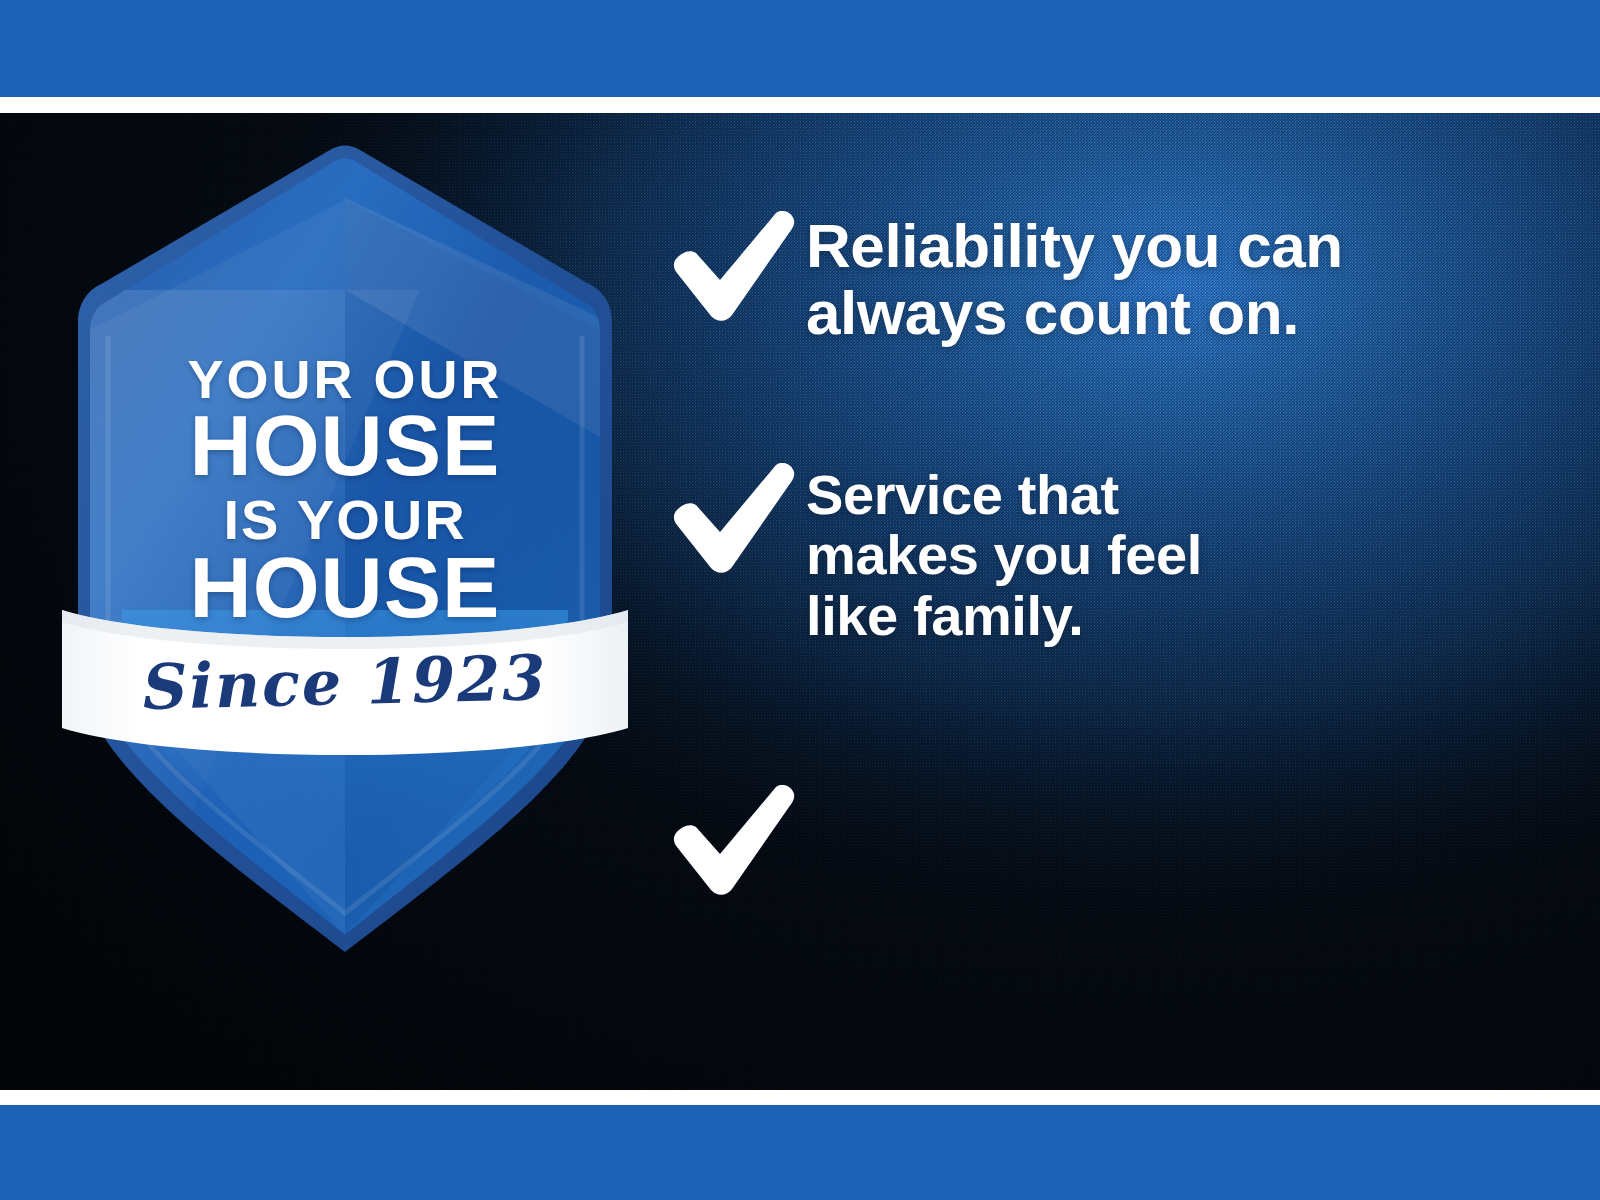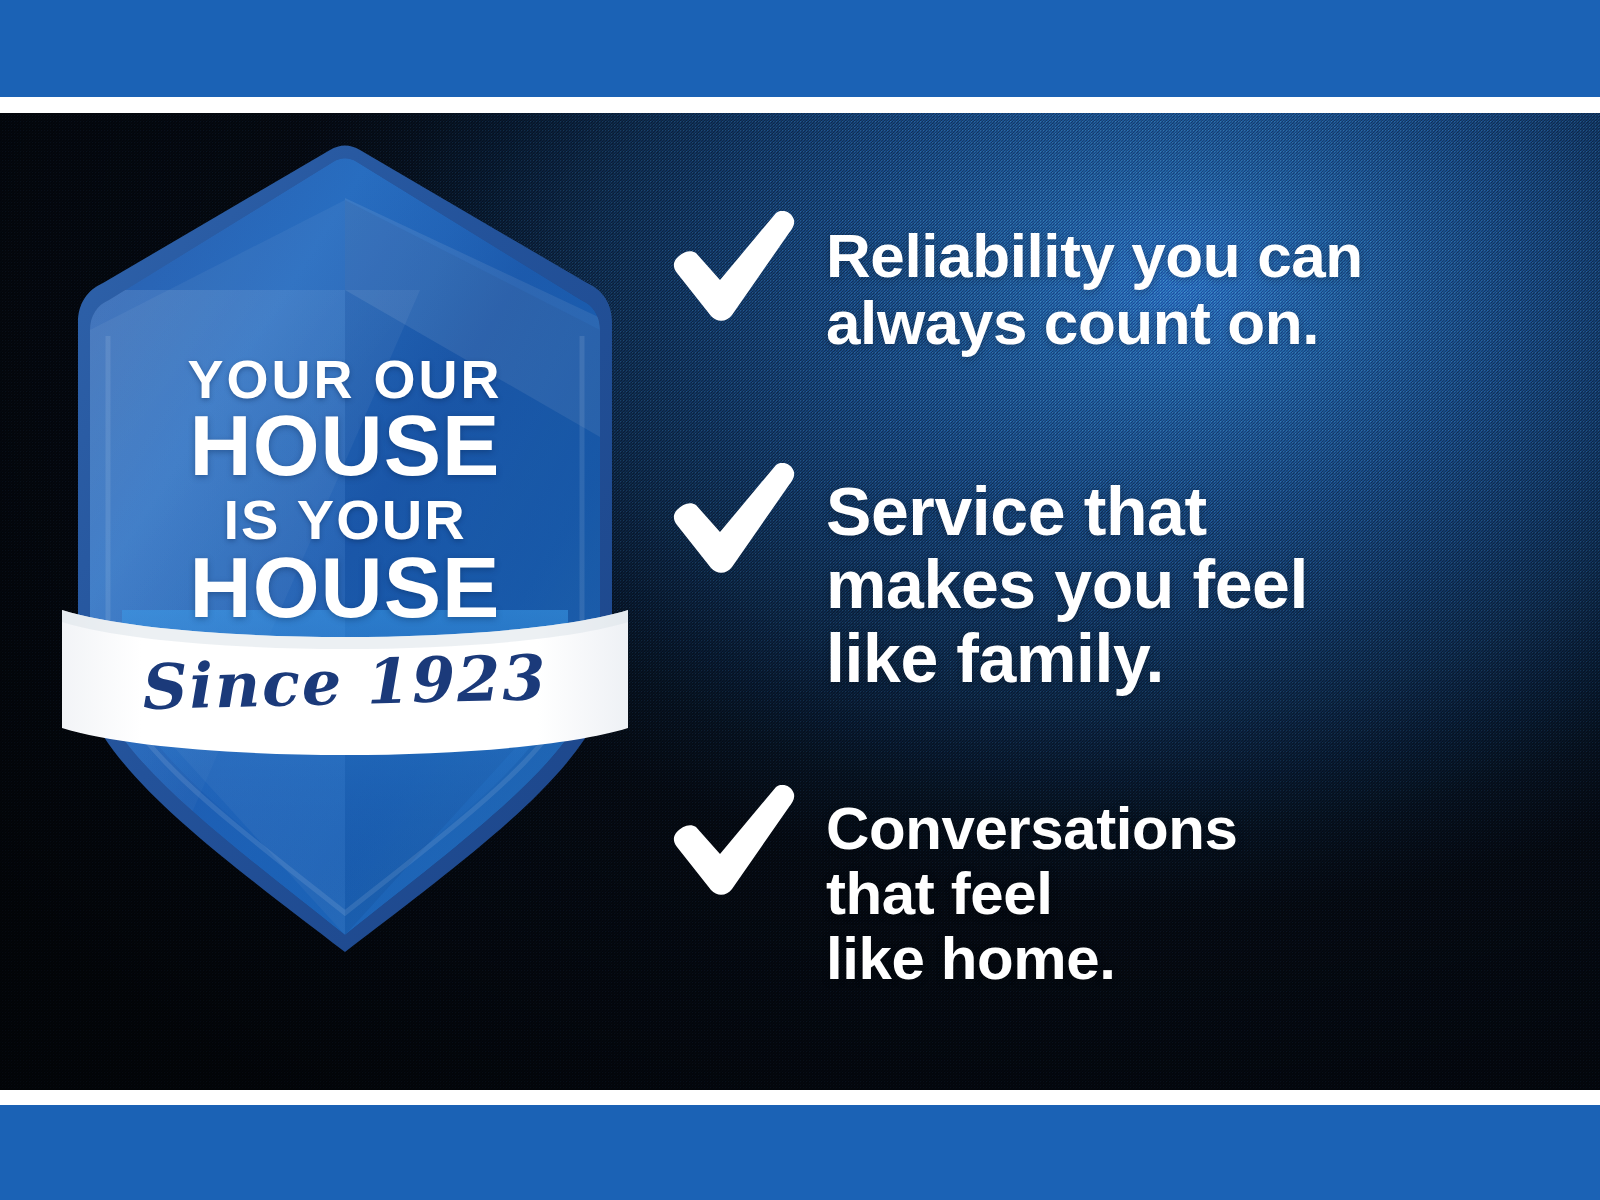--- a/index.html
+++ b/index.html
@@ -196,25 +196,24 @@
 
   .bullet-text {
     flex: 1 1 auto;
     color: #ffffff;
     font-family: "Liberation Sans", sans-serif;
     font-weight: 700;
     font-size: 62px;
     line-height: 1.08;
     letter-spacing: -0.4px;
     white-space: pre-line;
-    padding-top: 12px;
+    padding-top: 2px;
     text-shadow: 0 2px 9px rgba(0,0,0,.28);
-    margin-left: 20px;
-  }
-  .bullet-2 .bullet-text { font-size: 68px; }
+  }
+  .bullet-2 .bullet-text { font-size: 56px; }
   .bullet-3 .bullet-text { font-size: 60px; }
 </style>
 </head>
 <body>
 
 <div class="canvas">
 
   <div class="bar-top"></div>
   <div class="gap-top"></div>
 
@@ -331,23 +330,20 @@
     </div>
 
     <div class="bullet bullet-3">
       <div class="check">
         <svg viewBox="0 0 126 112">
           <path d="M6,48 C12,41 20,38 26,42 L50,69 L106,2 C112,-3 122,1 124,9
                    C125,14 122,18 119,22 L62,104 C57,111 47,112 41,105 L7,62
                    C3,57 3,52 6,48 Z" fill="#ffffff"></path>
         </svg>
       </div>
-      <div class="bullet-text">Conversations
-that feel
-like home.</div>
     </div>
 
   </div>
 
   <div class="gap-bottom"></div>
   <div class="bar-bottom"></div>
 
 </div>
 
 </body></html>

